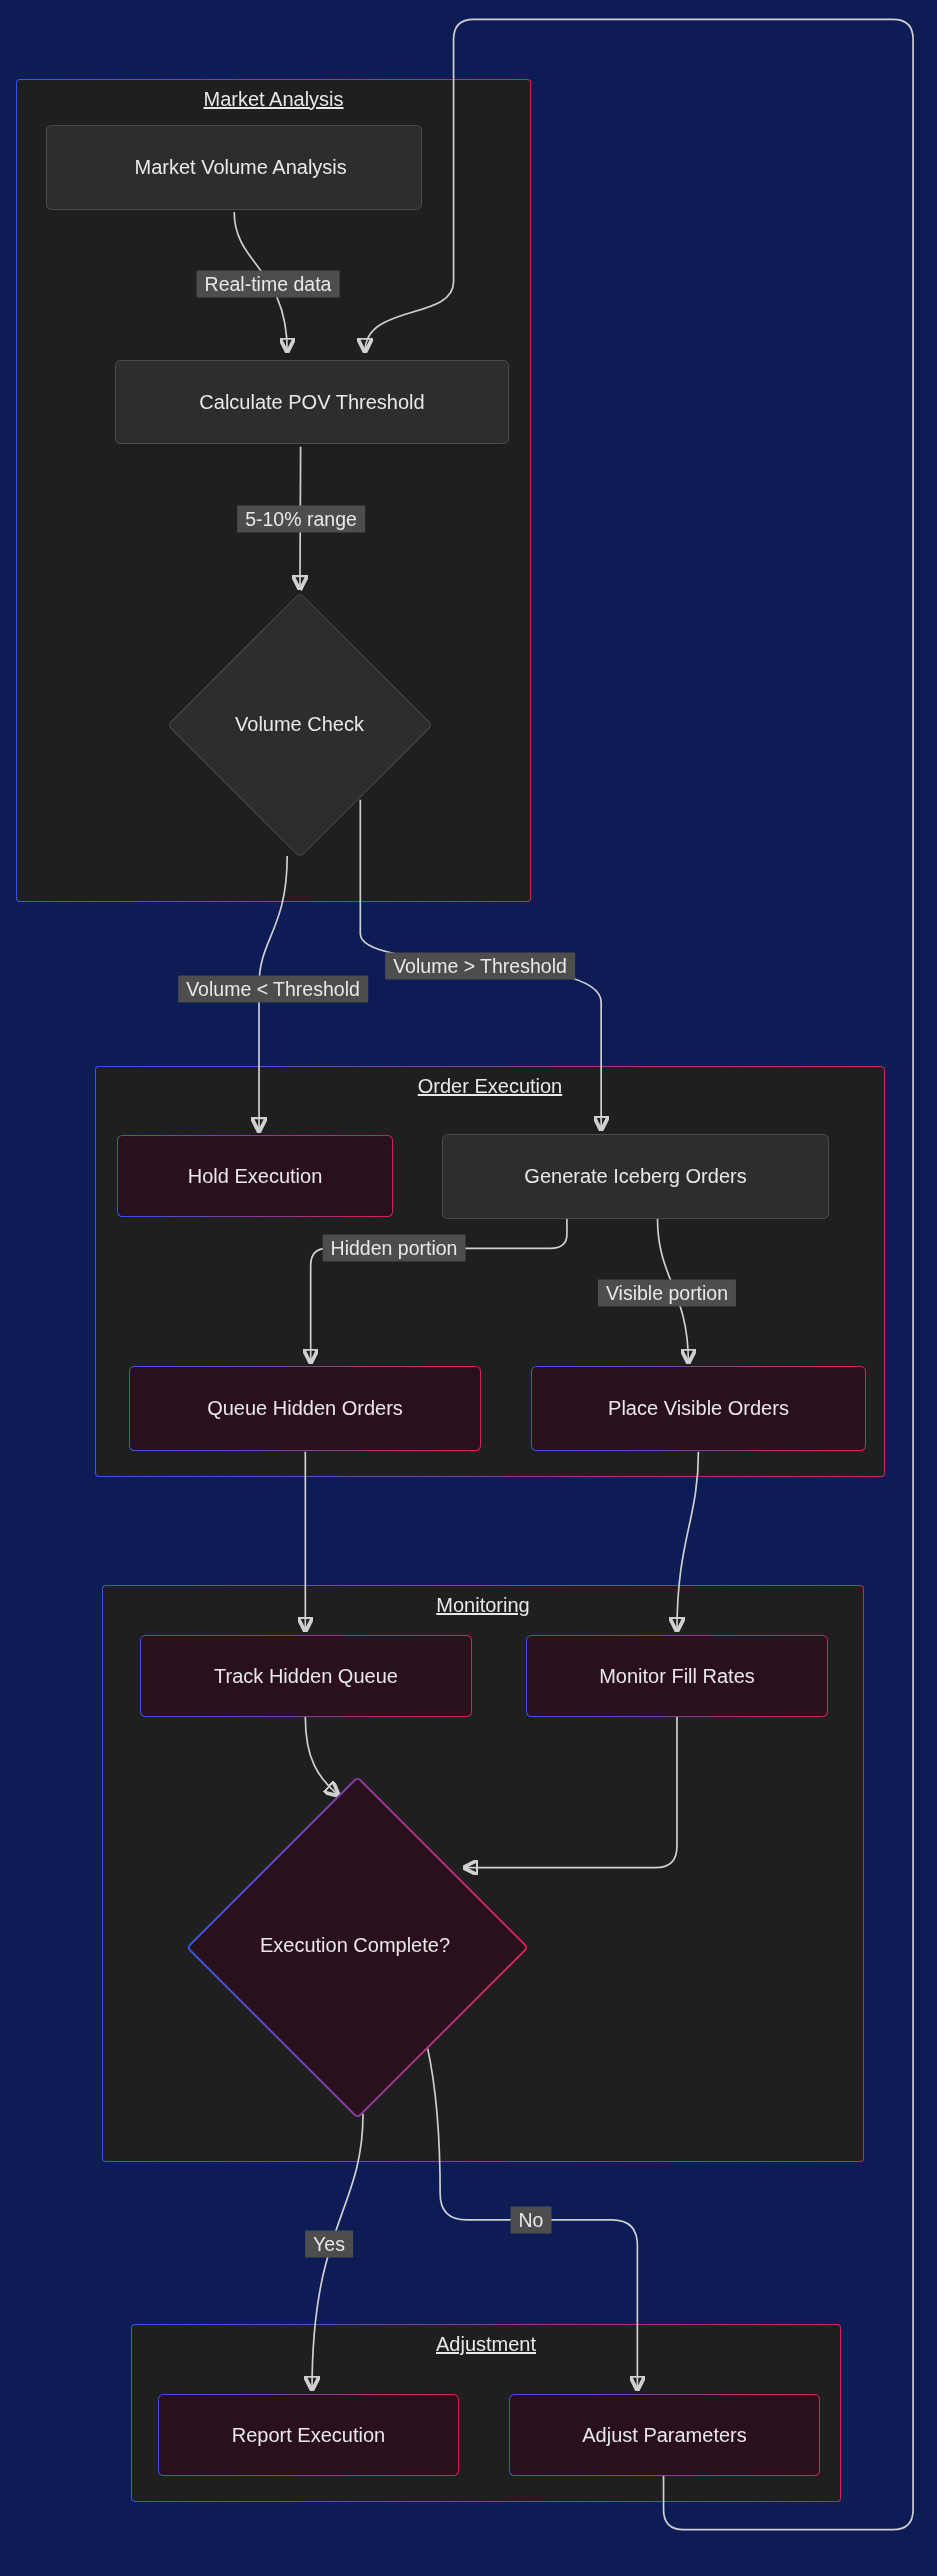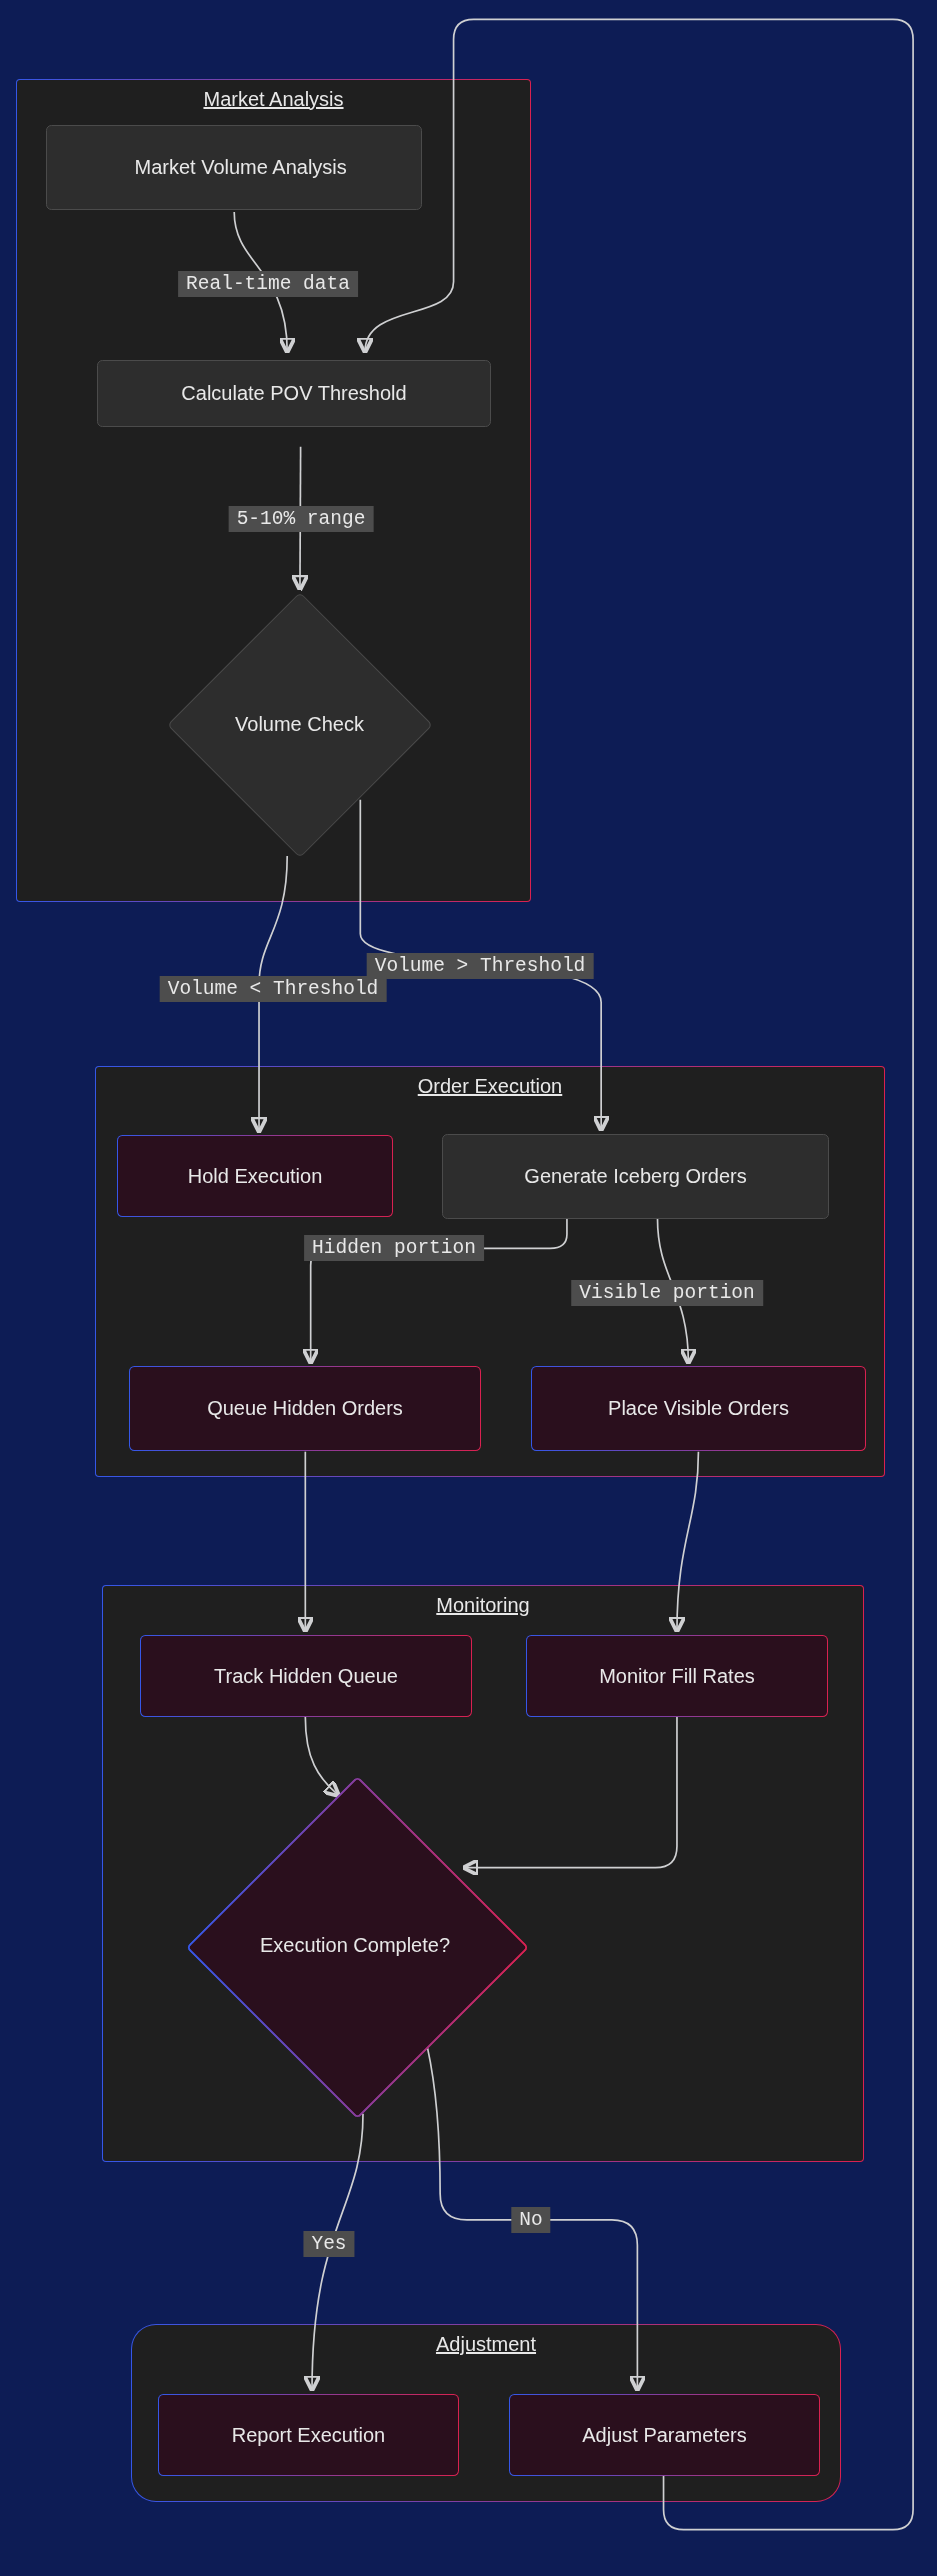--- a/index.html
+++ b/index.html
@@ -38,40 +38,40 @@
   .diamond .shape-accent{
     border:2px solid transparent;transform:rotate(45deg);
     background:linear-gradient(var(--node-accent-fill),var(--node-accent-fill)) padding-box,
                linear-gradient(45deg,var(--accent-blue),var(--accent-red)) border-box;
   }
   .diamond .dlabel{position:absolute;inset:0;display:flex;align-items:center;justify-content:center;
     font-size:20px;color:var(--text);text-align:center;}
 
   .elabel{position:absolute;z-index:4;transform:translate(-50%,-50%);
     background:var(--label-bg);color:var(--text);font-size:19.5px;
-    padding:2px 8px;white-space:nowrap;font-family:Liberation Mono, monospace;}
+    padding:2px 8px;white-space:nowrap;}
 </style>
 </head>
 <body>
 
 <div class="canvas">
 
   <div class="subgraph" style="left:16px;top:79px;width:513px;height:821px;">
     <div class="sg-title">Market Analysis</div>
   </div>
 
   <div class="subgraph" style="left:95px;top:1066px;width:788px;height:409px;">
     <div class="sg-title">Order Execution</div>
   </div>
 
   <div class="subgraph" style="left:102px;top:1585px;width:760px;height:575px;">
     <div class="sg-title">Monitoring</div>
   </div>
 
-  <div class="subgraph" style="left:131px;top:2324px;width:708px;height:176px;border-radius:25px;">
+  <div class="subgraph" style="left:131px;top:2324px;width:708px;height:176px;">
     <div class="sg-title">Adjustment</div>
   </div>
 
   <svg class="edges" width="938" height="2576" viewBox="0 0 1398 3840">
     <defs>
       <marker id="arrow" viewBox="0 0 10 10" refX="9" refY="5" markerWidth="9" markerHeight="9" orient="auto-start-reverse">
         <path class="arrowhead-fill" d="M0,0 L10,5 L0,10 z"></path>
       </marker>
     </defs>
     <path d="M 349 316 C 349 395 428 400 428 524" marker-end="url(#arrow)"></path>
@@ -86,21 +86,21 @@
     <path d="M 455 2559 C 455 2622 474 2650 504 2676" marker-end="url(#arrow)"></path>
     <path d="M 1009 2559 L 1009 2752 Q 1009 2784 977 2784 L 692 2784" marker-end="url(#arrow)"></path>
     <path d="M 541 3151 C 541 3295 465 3315 465 3562" marker-end="url(#arrow)"></path>
     <path d="M 637 3052 C 652 3120 656 3200 656 3270 Q 656 3309 696 3309 L 912 3309 Q 950 3309 950 3347 L 950 3562" marker-end="url(#arrow)"></path>
   </svg>
 
   <div class="node node-gray" style="left:46px;top:125px;width:376px;height:85px;padding-left:24px;">
     <span>Market Volume Analysis</span>
   </div>
 
-  <div class="node node-gray" style="left:97px;top:360px;width:394px;height:67px;">
+  <div class="node node-gray" style="left:115px;top:360px;width:394px;height:84px;">
     <span>Calculate POV Threshold</span>
   </div>
 
   <div class="diamond" style="left:168px;top:593px;width:263px;height:263px;">
     <div class="shape shape-gray" style="left:38px;top:38px;width:186px;height:186px;"></div>
     <div class="dlabel">Volume Check</div>
   </div>
 
   <div class="node node-accent" style="left:117px;top:1135px;width:276px;height:82px;">
     <span>Hold Execution</span>

